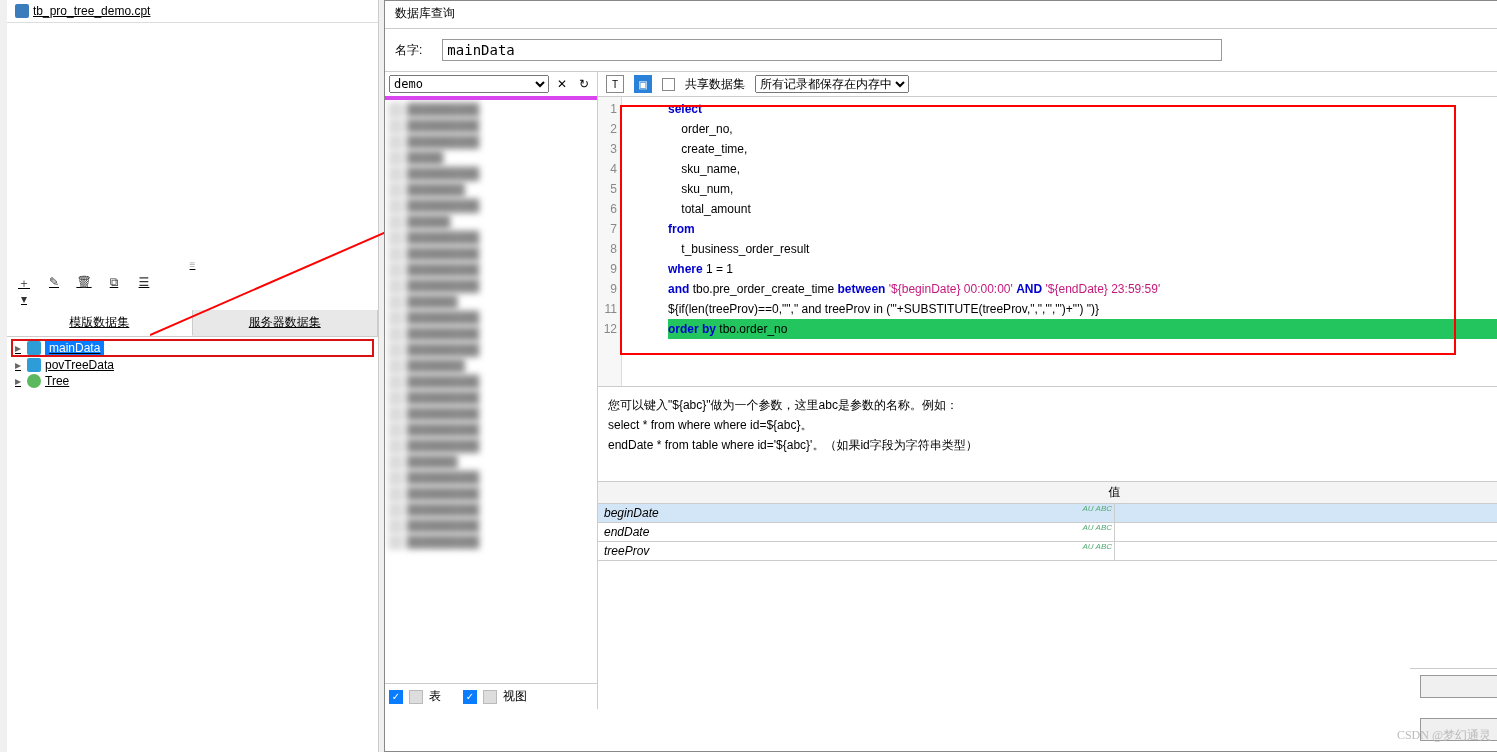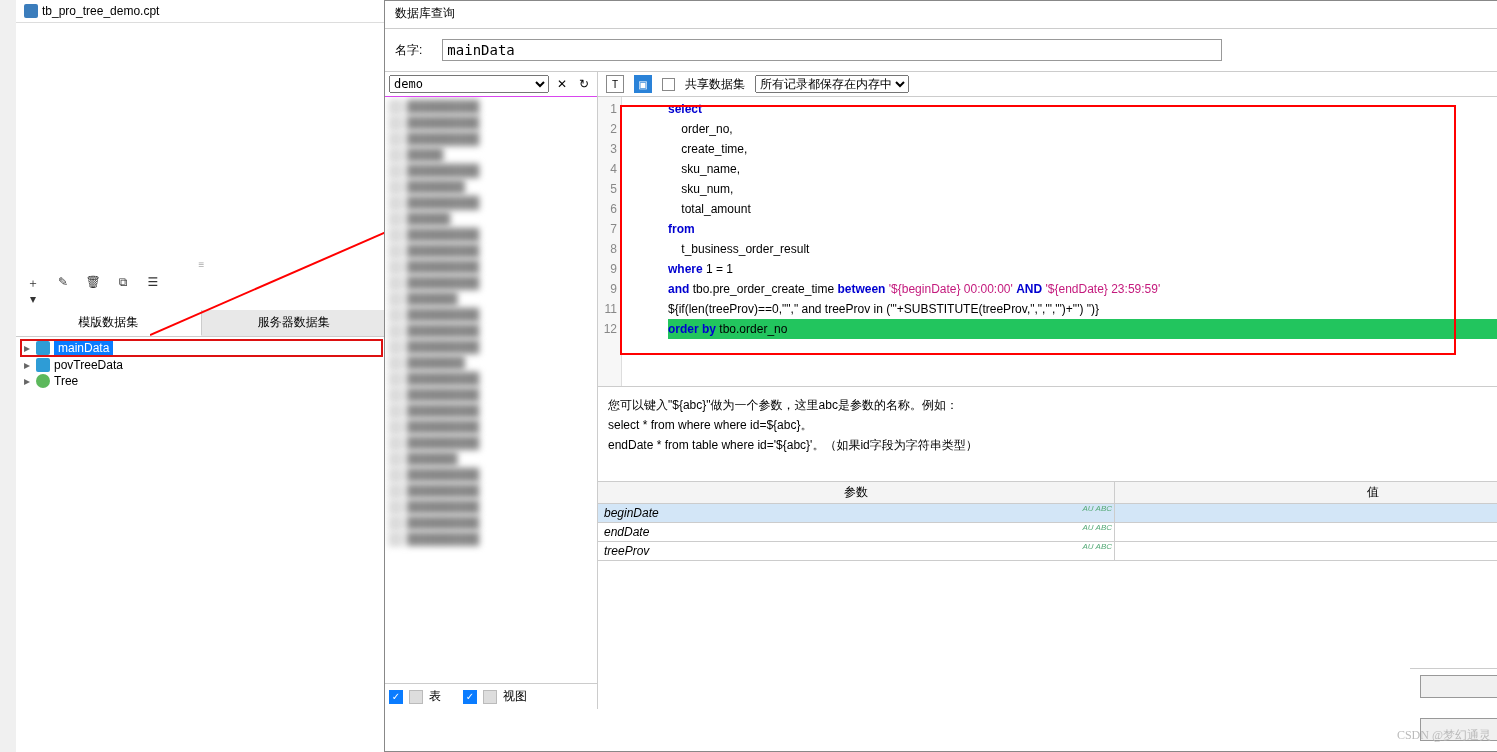--- a/index.html
+++ b/index.html
@@ -1,19 +1,19 @@
 <!DOCTYPE html>
 <html><head>
 <meta charset="utf-8">
 <style>
 * { box-sizing: border-box; font-family: "Microsoft YaHei", SimSun, sans-serif; font-size: 12px; }
 body { margin: 0; width: 1497px; height: 752px; background: #f0f0f0; position: relative; overflow: hidden; }
 
 
-.left { position: absolute; left: 16px; top: 0; width: 372px; height: 752px; background: #fff; border-right: 1px solid #ccc; }
+.left { position: absolute; left: 7px; top: 0; width: 372px; height: 752px; background: #fff; border-right: 1px solid #ccc; text-decoration: underline; }
 .file-tab { padding: 4px 8px; display: flex; align-items: center; gap: 4px; border-bottom: 1px solid #ddd; font-family: SimSun, monospace; }
 .file-icon { width: 14px; height: 14px; background: #3b7dbc; border-radius: 2px; }
 .left-blank { height: 240px; }
 .drag-handle { height: 8px; text-align: center; color: #aaa; font-size: 10px; line-height: 4px; }
 .ds-toolbar { display: flex; gap: 12px; padding: 4px 8px; font-size: 16px; color: #333; }
 .ds-toolbar span { width: 18px; text-align: center; }
 .tabs-row { display: flex; border-bottom: 1px solid #ccc; }
 .ds-tab { flex: 1; text-align: center; padding: 4px 0; background: #e8e8e8; border-right: 1px solid #ccc; }
 .ds-tab.active { background: #fff; border-bottom: 1px solid #fff; }
 .tree { padding: 2px 4px; font-family: SimSun, monospace; }
@@ -30,21 +30,21 @@
 
 .dialog { position: absolute; left: 384px; top: 0; width: 1249px; height: 752px; background: #fff; border: 1px solid #888; }
 .dlg-title { display: flex; justify-content: space-between; padding: 4px 10px; border-bottom: 1px solid #ccc; }
 .dlg-close { font-size: 16px; }
 .name-row { display: flex; align-items: center; gap: 20px; padding: 10px; }
 .name-row input { width: 780px; padding: 2px 4px; border: 1px solid #999; font-family: monospace; font-size: 14px; }
 .dlg-body { display: flex; height: 638px; border-top: 1px solid #ccc; }
 
 
 .db-col { width: 213px; border-right: 1px solid #ccc; display: flex; flex-direction: column; }
-.db-head { display: flex; align-items: center; gap: 4px; padding: 3px 4px; border-bottom: 1px solid #d946ef; }
+.db-head { display: flex; align-items: center; gap: 4px; padding: 3px 4px; border-bottom: 4px solid #d946ef; }
 .db-head select { flex: 1; font-family: monospace; }
 .db-head .tool { width: 18px; text-align: center; }
 .db-tree { flex: 1; overflow: hidden; background: #fff; padding: 2px; }
 .db-tree .blur { filter: blur(3px); color: #888; font-family: monospace; padding: 1px 2px; display: flex; align-items: center; gap: 4px; }
 .db-tree .doc { width: 14px; height: 14px; background: #ddd; border: 1px solid #bbb; }
 .db-foot { display: flex; align-items: center; gap: 6px; padding: 4px; border-top: 1px solid #ccc; }
 .db-foot .cb { width: 14px; height: 14px; background: #0a7cff; display: inline-flex; align-items: center; justify-content: center; color: #fff; font-size: 10px; }
 .db-foot .doc { width: 14px; height: 14px; background: #ddd; border: 1px solid #bbb; }
 
 
@@ -213,21 +213,20 @@
         <div>select * from where where id=${abc}。</div>
         <div>endDate * from table where id='${abc}'。（如果id字段为字符串类型）</div>
       </div>
       <div class="param-tools">
         <span>↑</span>
         <span>↓</span>
         <span>↻</span>
       </div>
       <div class="param-grid">
         <div class="param-head">
-          <div>参数</div>
           <div>值</div>
         </div>
         <div class="param-row sel">
           <div>beginDate<span class="badge">AU
 ABC</span></div>
           <div></div>
         </div>
         <div class="param-row">
           <div>endDate<span class="badge">AU
 ABC</span></div>

